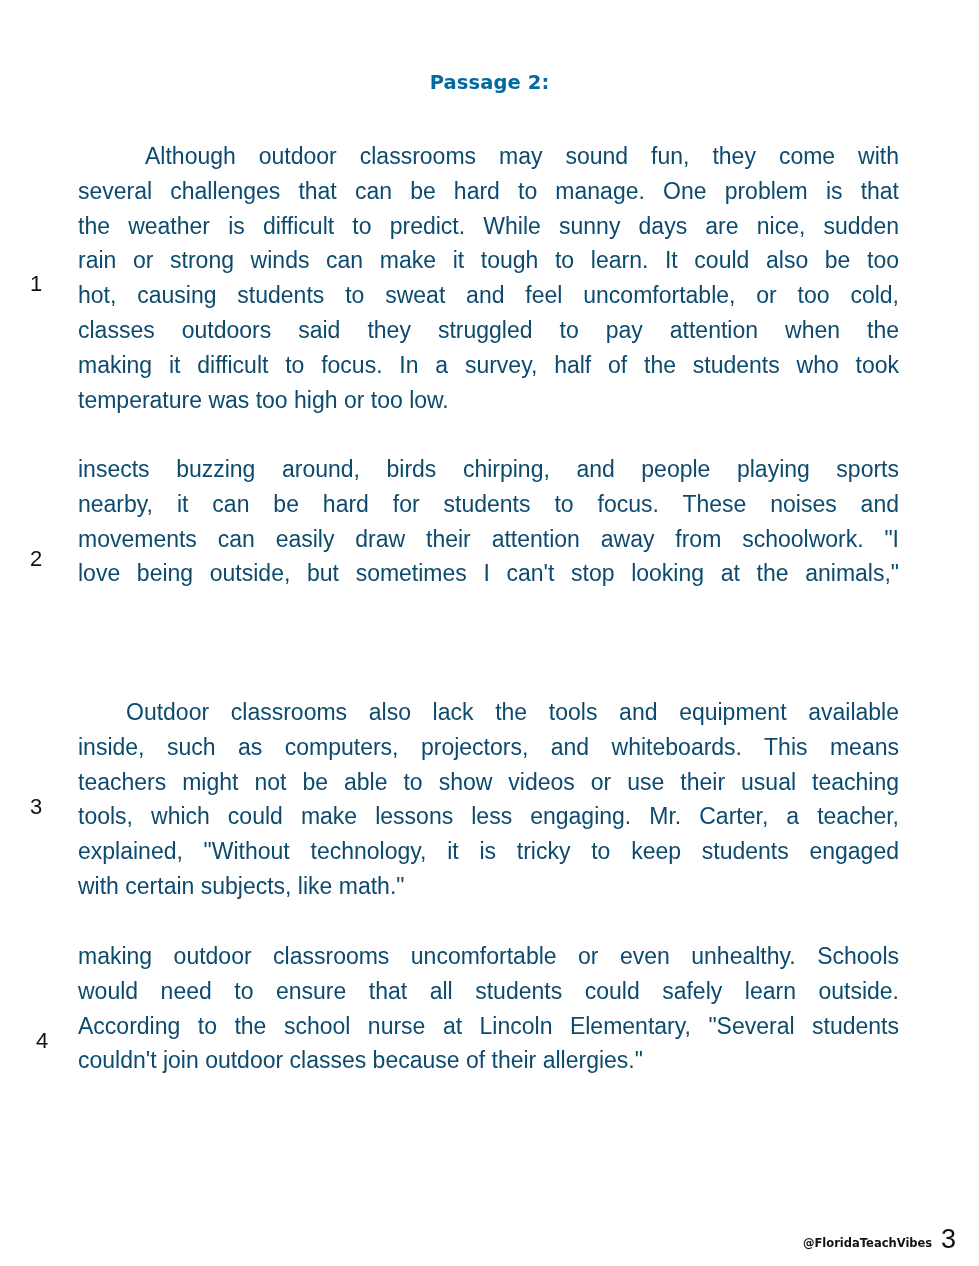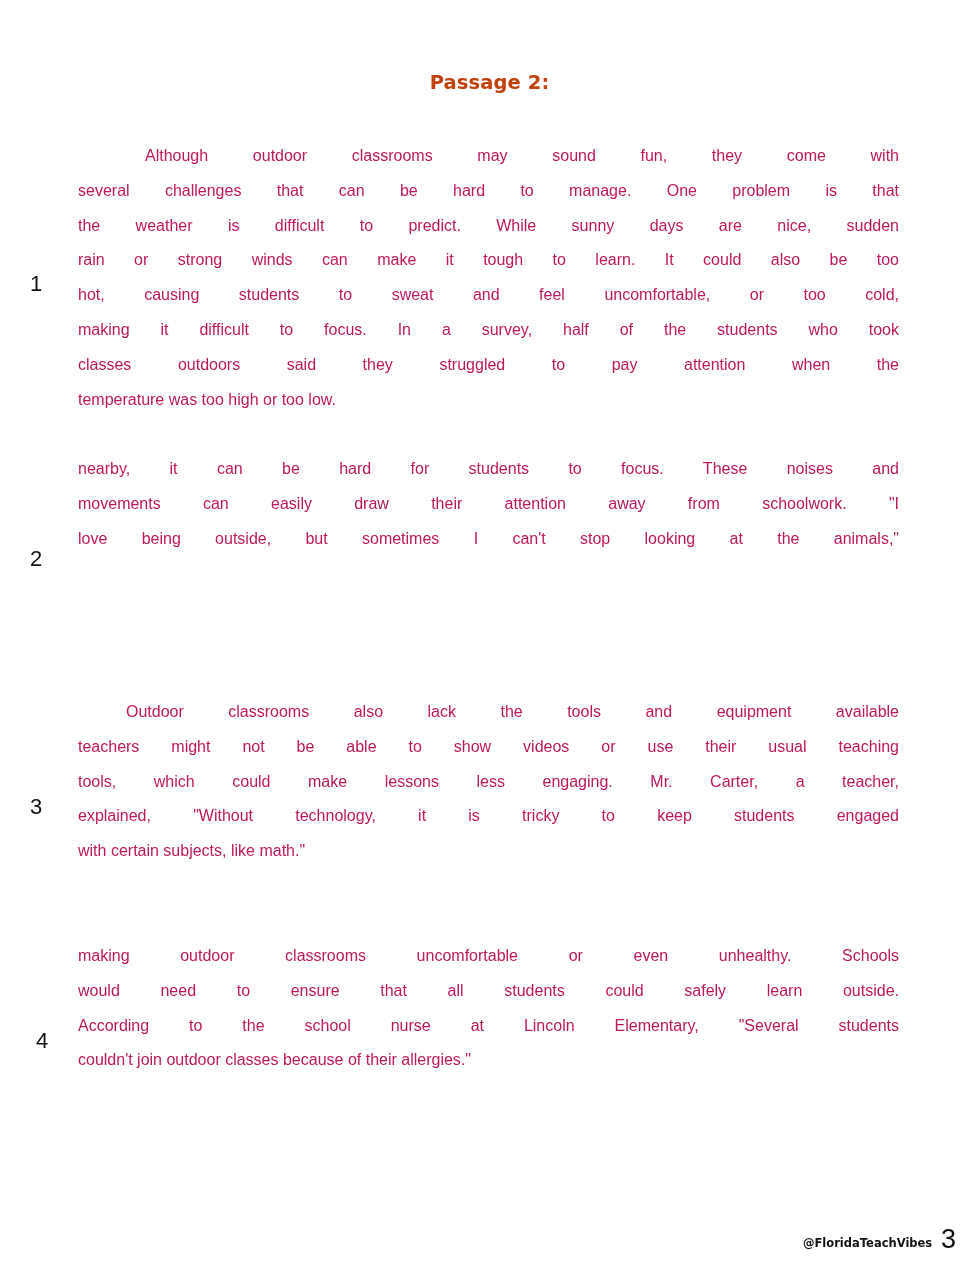--- a/index.html
+++ b/index.html
@@ -18,40 +18,40 @@
   .title-block {
     position: absolute;
     left: 0;
     top: 68px;
     width: 979px;
     text-align: center;
     font-family: "DejaVu Sans", sans-serif;
     font-weight: bold;
     font-size: 19.5px;
     line-height: 30px;
-    color: #c2410c;
+    color: #0369a1;
     letter-spacing: 0.1px;
   }
   .title-line { display: block; }
 
   .para {
     position: absolute;
     left: 78px;
     width: 821px;
   }
   .line {
     display: block;
     height: 34.8px;
     line-height: 34.8px;
     font-family: "Liberation Sans", sans-serif;
-    font-size: 16px;
+    font-size: 23px;
     text-align: justify;
     text-align-last: justify;
     white-space: nowrap;
-    color: #be185d;
+    color: #0c4a6e;
   }
   .line.last {
     text-align-last: left;
   }
   .line.indent-lg { padding-left: 67px; }
   .line.indent-md { padding-left: 38px; }
   .line.indent-3 { padding-left: 48px; }
   .line.indent-4 { padding-left: 41px; }
   .line-inner {
     display: block;
@@ -106,47 +106,53 @@
   <span class="line">
       <span class="line-inner">the weather is difficult to predict. While sunny days are nice, sudden</span>
     </span>
   <span class="line">
       <span class="line-inner">rain or strong winds can make it tough to learn. It could also be too</span>
     </span>
   <span class="line">
       <span class="line-inner">hot, causing students to sweat and feel uncomfortable, or too cold,</span>
     </span>
   <span class="line">
-      <span class="line-inner">making it difficult to focus. In a survey, half of the students who took</span>
+      <span class="line-inner">classes outdoors said they struggled to pay attention when the</span>
     </span>
   <span class="line">
-      <span class="line-inner">classes outdoors said they struggled to pay attention when the</span>
+      <span class="line-inner">making it difficult to focus. In a survey, half of the students who took</span>
     </span>
   <span class="line last">
       <span class="line-inner">temperature was too high or too low.</span>
     </span>
 </div>
 
 <span class="para-num" style="left:30px; top:547px;">2</span>
 <div class="para" style="top:452px;">
+  <span class="line">
+      <span class="line-inner">insects buzzing around, birds chirping, and people playing sports</span>
+    </span>
   <span class="line">
       <span class="line-inner">nearby, it can be hard for students to focus. These noises and</span>
     </span>
   <span class="line">
       <span class="line-inner">movements can easily draw their attention away from schoolwork. "I</span>
     </span>
   <span class="line">
       <span class="line-inner">love being outside, but sometimes I can't stop looking at the animals,"</span>
     </span>
 </div>
 
 <span class="para-num" style="left:30px; top:795px;">3</span>
 <div class="para" style="top:695px;">
   <span class="line indent-3">
       <span class="line-inner">Outdoor classrooms also lack the tools and equipment available</span>
+    </span>
+  <span class="line">
+      <span class="line-inner">inside, such as computers, projectors, and whiteboards. This means</span>
     </span>
   <span class="line">
       <span class="line-inner">teachers might not be able to show videos or use their usual teaching</span>
     </span>
   <span class="line">
       <span class="line-inner">tools, which could make lessons less engaging. Mr. Carter, a teacher,</span>
     </span>
   <span class="line">
       <span class="line-inner">explained, "Without technology, it is tricky to keep students engaged</span>
     </span>

